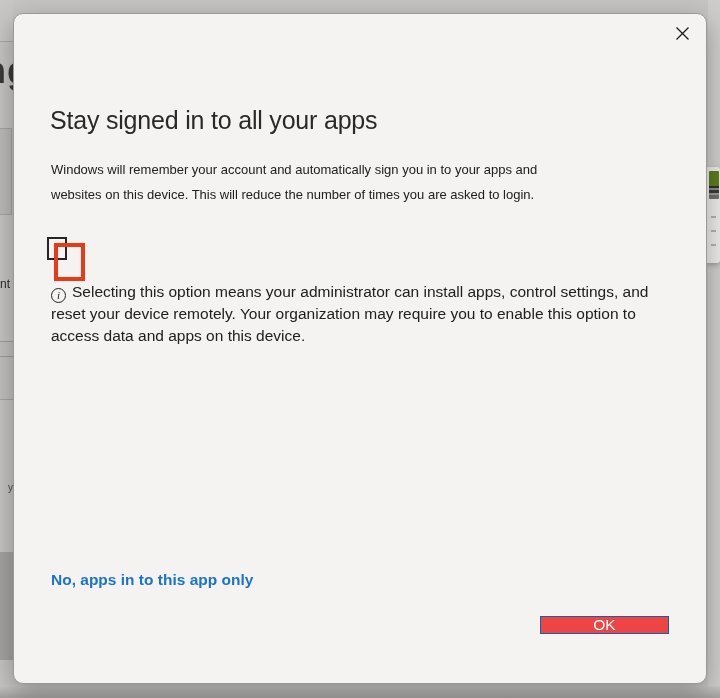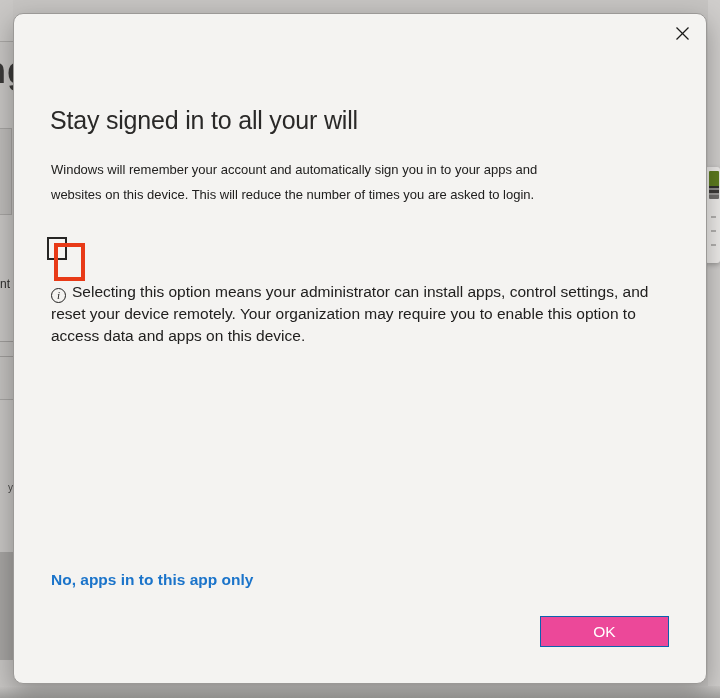--- a/index.html
+++ b/index.html
@@ -84,22 +84,22 @@
     font-family: "Liberation Serif", serif; font-style: italic;
     font-size: 11px; line-height: 13px; text-align: center;
     vertical-align: -2px; margin-right: 6px; color: #222120;
   }
   .dlg-link {
     left: 37px; top: 557px;
     font-size: 15.5px; font-weight: 700; color: #1b74ca;
     cursor: pointer; white-space: pre; text-decoration: none;
   }
   .ok-btn {
-    left: 526px; top: 602px; width: 129px; height: 31px;
-    background: #ec4899; border: 1px solid #0c62ae;
+    left: 526px; top: 602px; width: 129px; height: 18px;
+    background: #ef4444; border: 1px solid #0c62ae;
     color: #ffffff; font-size: 15.5px; font-family: "Liberation Sans", sans-serif;
     display: flex; align-items: center; justify-content: center;
     cursor: pointer;
   }
 
   
   .annotation-box {
     left: 40px; top: 229px; width: 31px; height: 38px;
     border: 4px solid #e83a17;
     z-index: 30; pointer-events: none;
@@ -127,21 +127,21 @@
 
 <div class="abs dialog">
 
   <button class="abs close-btn" aria-label="Close">
     <svg width="15" height="15" viewBox="0 0 15 15">
       <line x1="1.5" y1="1.5" x2="13.5" y2="13.5" stroke="#1a1a19" stroke-width="1.3"></line>
       <line x1="13.5" y1="1.5" x2="1.5" y2="13.5" stroke="#1a1a19" stroke-width="1.3"></line>
     </svg>
   </button>
 
-  <h1 class="abs dlg-title">Stay signed in to all your will</h1>
+  <h1 class="abs dlg-title">Stay signed in to all your apps</h1>
 
   <p class="abs dlg-body">Windows will remember your account and automatically sign you in to your apps and
 websites on this device. This will reduce the number of times you are asked to login.</p>
 
   <div class="abs dlg-checkbox" role="checkbox" aria-checked="false"></div>
 
 
   <p class="abs dlg-info">
     <span class="info-icon">i</span><span class="txt">Selecting this option means your administrator can install apps, control settings, and
 reset your device remotely. Your organization may require you to enable this option to

